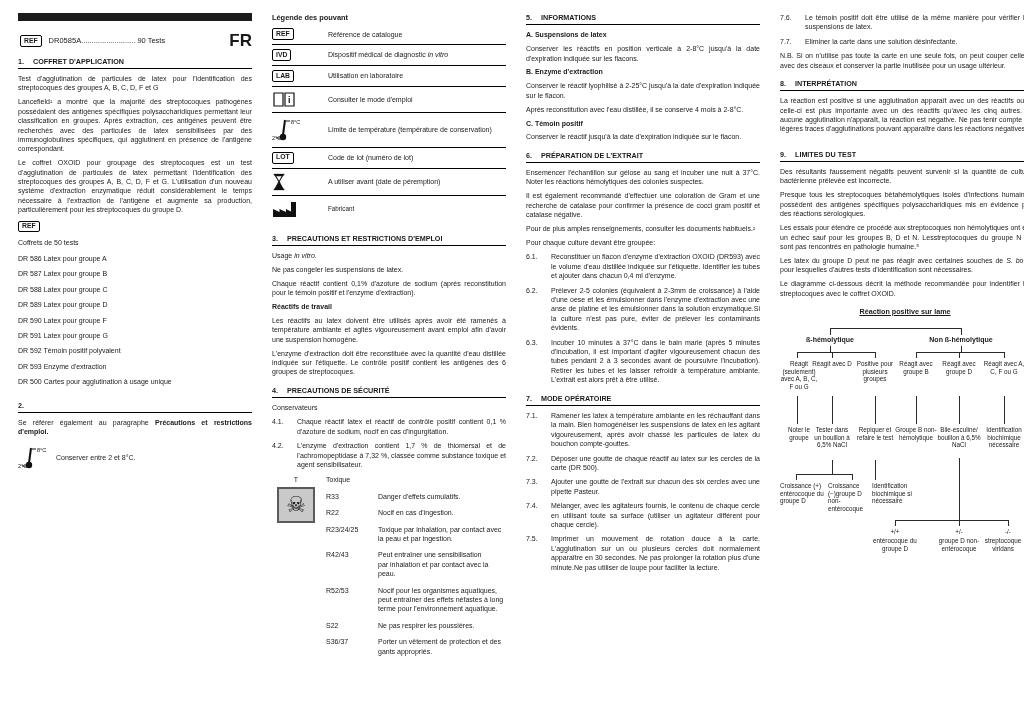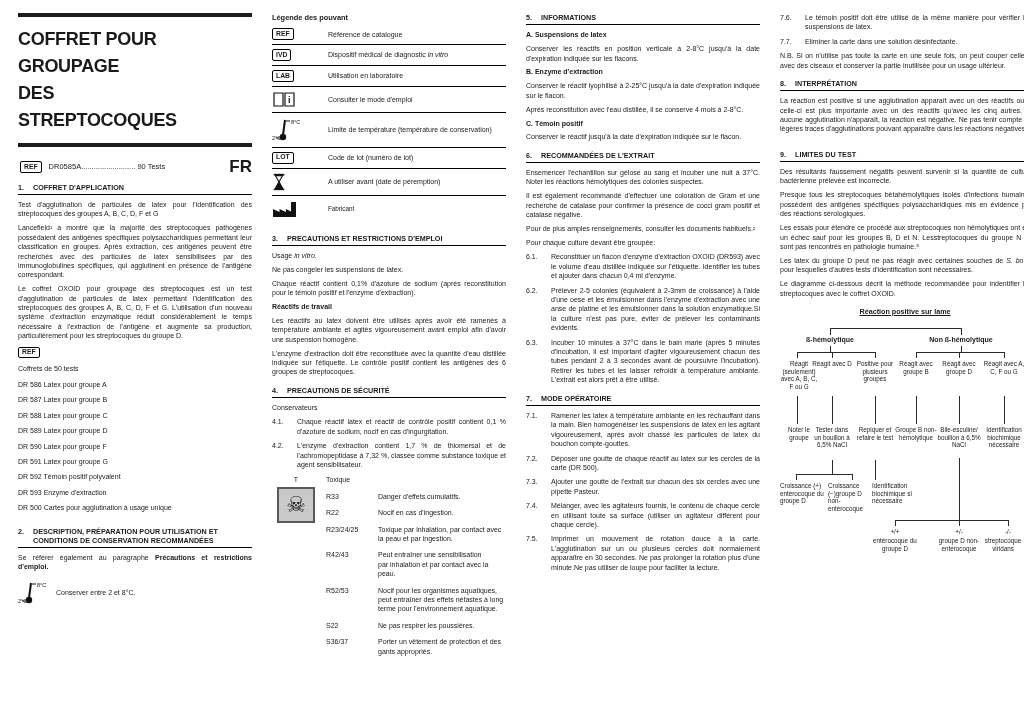--- a/index.html
+++ b/index.html
@@ -60,25 +60,20 @@
 
   em { font-style:italic; }
 </style>
 </head>
 <body>
 
 <div class="page">
 
   <div class="col">
     <div class="bar"></div>
-    <div class="doc-title">
-      <div>COFFRET POUR GROUPAGE</div>
-      <div>DES</div>
-      <div>STREPTOCOQUES</div>
-    </div>
     <div class="bar"></div>
 
     <div class="refline">
       <span class="symbox">REF</span>
       <span class="dots">DR0585A.......................... 90 Tests</span>
       <span class="fr">FR</span>
     </div>
 
     <div class="sec">
       <span class="n">1.</span>
@@ -97,21 +92,20 @@
     <div class="kit-item">DR 588 Latex pour groupe C</div>
     <div class="kit-item">DR 589 Latex pour groupe D</div>
     <div class="kit-item">DR 590 Latex pour groupe F</div>
     <div class="kit-item">DR 591 Latex pour groupe G</div>
     <div class="kit-item">DR 592 Témoin positif polyvalent</div>
     <div class="kit-item">DR 593 Enzyme d'extraction</div>
     <div class="kit-item">DR 500 Cartes pour agglutination à usage unique</div>
 
     <div class="sec" style="margin-top:14px;">
       <span class="n">2.</span>
-      <span>DESCRIPTION, PRÉPARATION POUR UTILISATION ET CONDITIONS DE CONSERVATION RECOMMANDÉES</span>
     </div>
     <p class="j"><span>Se référer également au paragraphe </span><span class="bold">Précautions et restrictions d'emploi.</span></p>
 
     <div class="storage">
       <svg width="30" height="26" viewBox="0 0 30 26">
         <line x1="13" y1="3" x2="11" y2="18" stroke="#111" stroke-width="2"></line>
         <circle cx="11" cy="20" r="3.2" fill="#111"></circle>
         <line x1="14" y1="4" x2="18" y2="4" stroke="#111" stroke-width="1"></line>
         <line x1="4" y1="21" x2="8" y2="21" stroke="#111" stroke-width="1"></line>
         <text x="19" y="6.5" font-size="5.5" fill="#111">8°C</text>
@@ -266,21 +260,21 @@
     <p class="j bold">A. Suspensions de latex</p>
     <p class="j">Conserver les réactifs en position verticale à 2-8°C jusqu'à la date d'expiration indiquée sur les flacons.</p>
     <p class="j bold">B. Enzyme d'extraction</p>
     <p class="j">Conserver le réactif lyophilisé à 2-25°C jusqu'à la date d'expiration indiquée sur le flacon.</p>
     <p class="j">Après reconstitution avec l'eau distillée, il se conserve 4 mois à 2-8°C.</p>
     <p class="j bold">C. Témoin positif</p>
     <p class="j">Conserver le réactif jusqu'à la date d'expiration indiquée sur le flacon.</p>
 
     <div class="sec">
       <span class="n">6.</span>
-      <span>RECOMMANDÉES DE L'EXTRAIT</span>
+      <span>PRÉPARATION DE L'EXTRAIT</span>
     </div>
     <p class="j">Ensemencer l'échantillon sur gélose au sang et incuber une nuit à 37°C. Noter les réactions hémolytiques des colonies suspectes.</p>
     <p class="j">Il est également recommandé d'effectuer une coloration de Gram et une recherche de catalase pour confirmer la présence de cocci gram positif et catalase négative.</p>
     <p class="j">Pour de plus amples renseignements, consulter les documents habituels.²</p>
     <p class="j">Pour chaque culture devant être groupée:</p>
     <div class="num-item">
       <span class="nn">6.1.</span>
         <span class="tt">Reconstituer un flacon d'enzyme d'extraction OXOID (DR593) avec le volume d'eau distillée indiquée sur l'étiquette. Identifier les tubes et ajouter dans chacun 0,4 ml d'enzyme.</span>
     </div>
     <div class="num-item">

